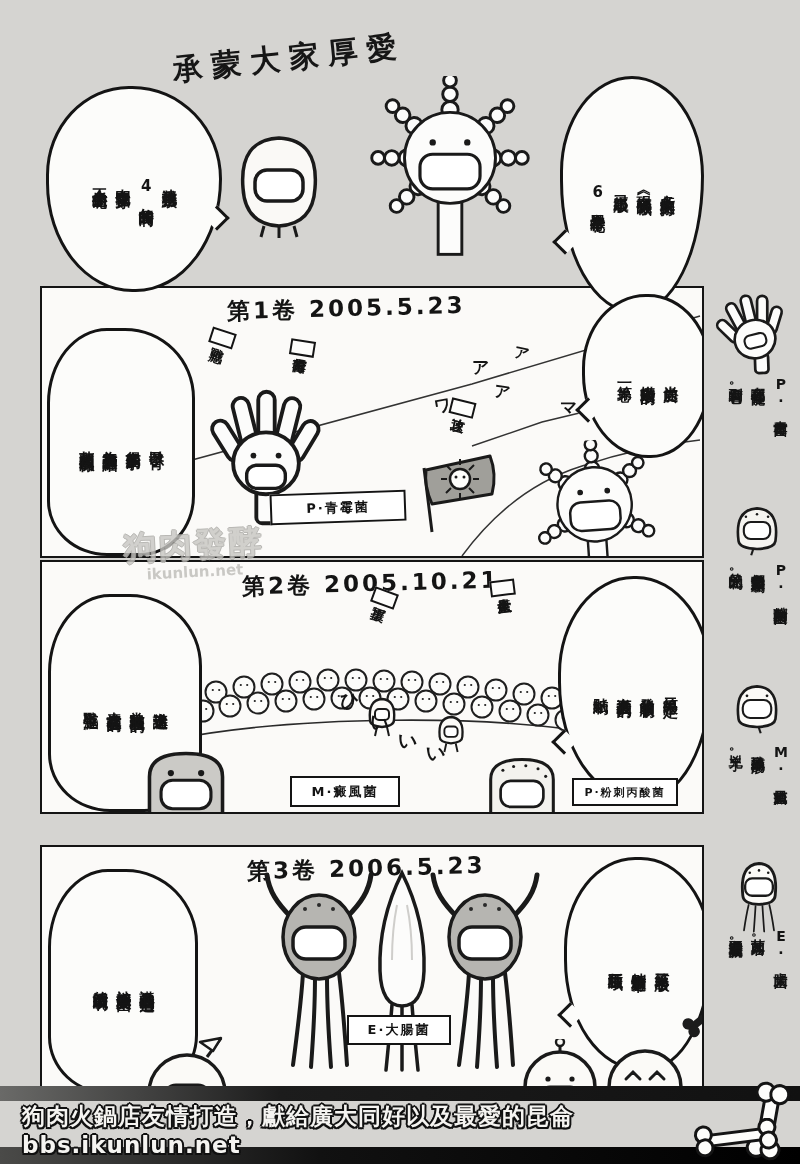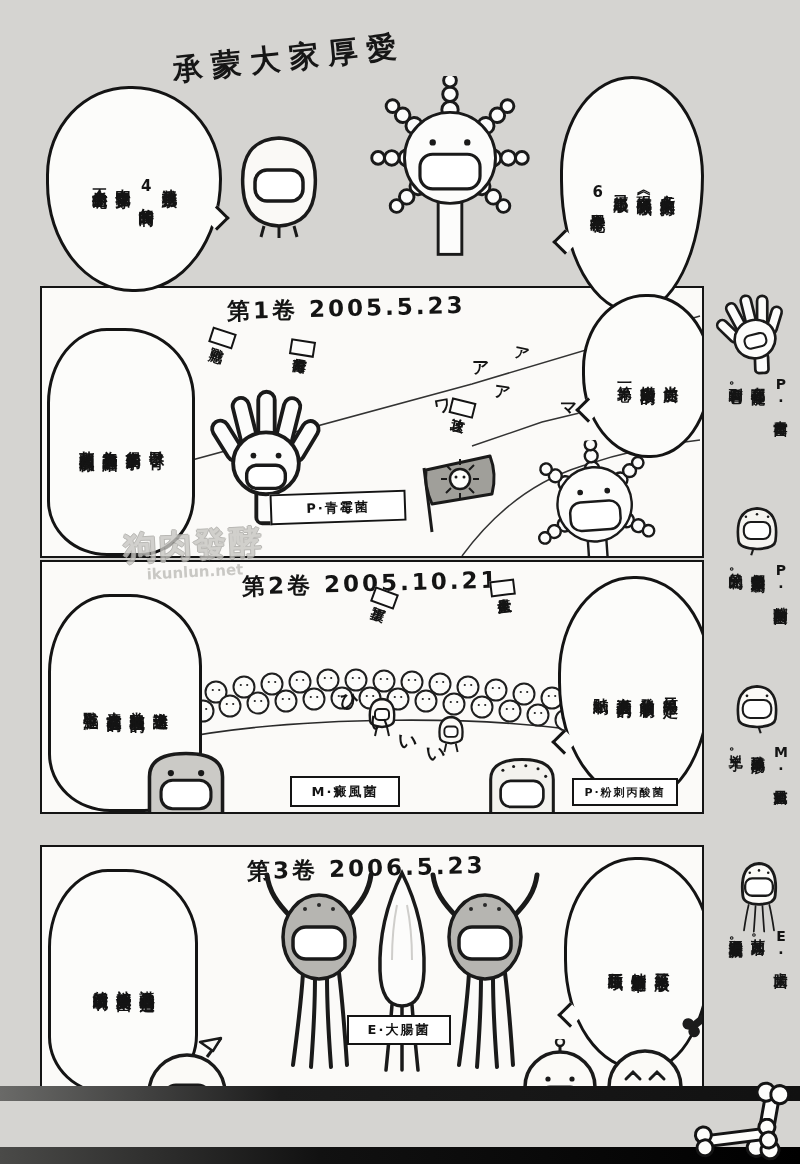--- a/index.html
+++ b/index.html
@@ -475,20 +475,21 @@
       </g>
     </svg>
   </div>
   <div class="sbtext" style="right:8px;top:928px;height:160px;">
     <span class="nm">E·大腸菌</span>
     <span class="ds">菌如其名。
 主要活躍在大腸。</span>
   </div>
 
   <div class="band" style="top:1086px;height:15px;background:linear-gradient(to right,#6a6a68,#1c1c1c 35%,#111 100%);"></div>
+  <div class="footer-credit">狗肉火鍋店友情打造，獻給廣大同好以及最愛的昆侖bbs.ikunlun.net</div>
 
   <div class="abs" style="left:742px;top:1080px;width:52px;height:82px;z-index:7;">
     <svg viewBox="0 0 52 82" width="52" height="82">
       <g transform="rotate(10 26 41)" fill="#fdfdfb" stroke="#141414" stroke-width="3">
         <rect x="19" y="16" width="14" height="50"></rect>
         <circle cx="19" cy="13" r="9"></circle>
           <circle cx="33" cy="13" r="9"></circle>
         <circle cx="19" cy="69" r="9"></circle>
           <circle cx="33" cy="69" r="9"></circle>
       </g>

